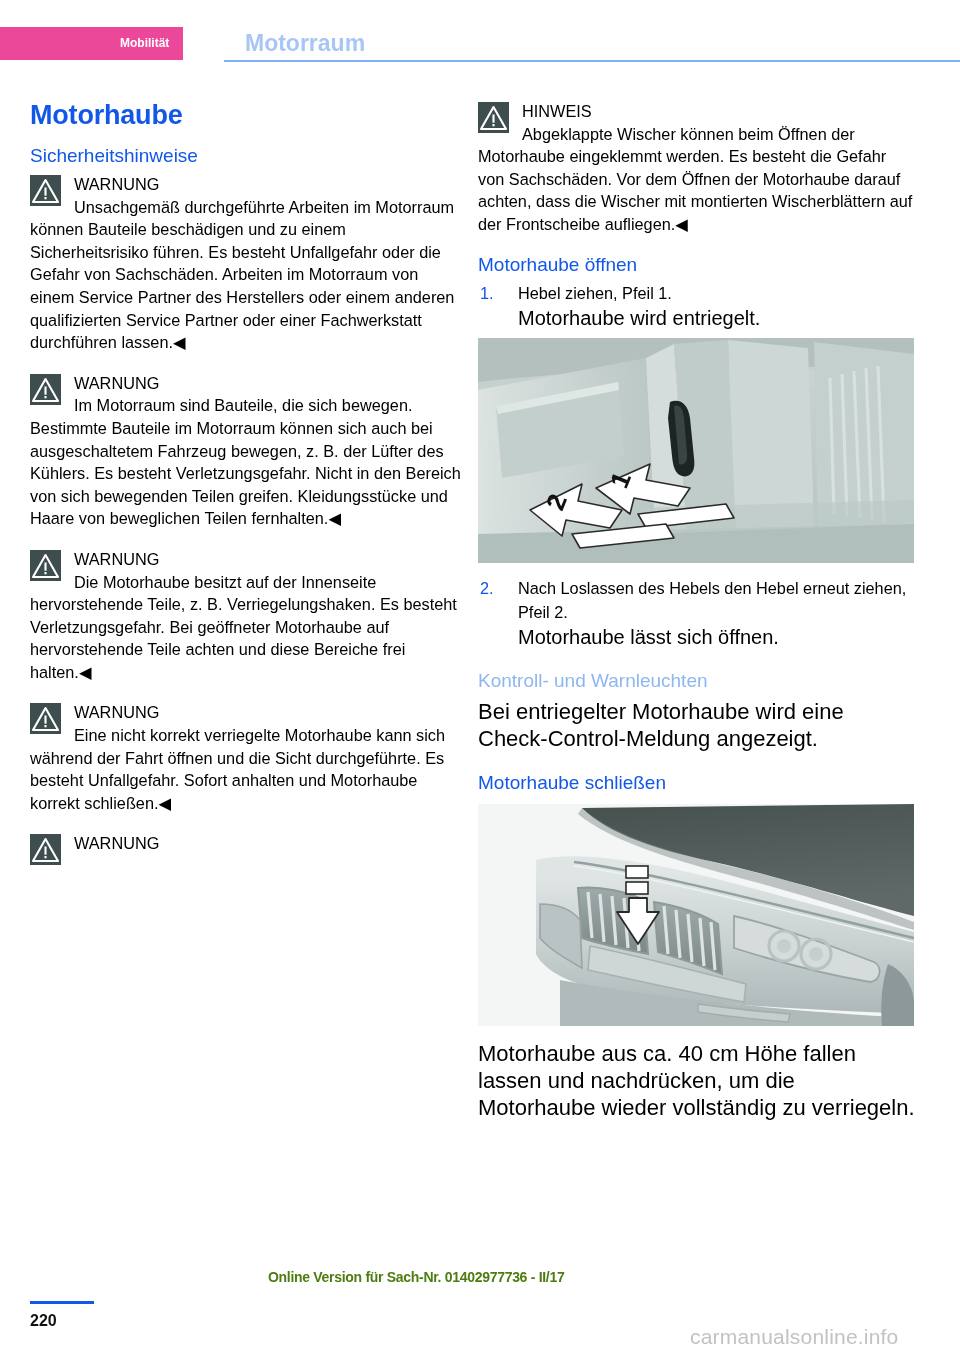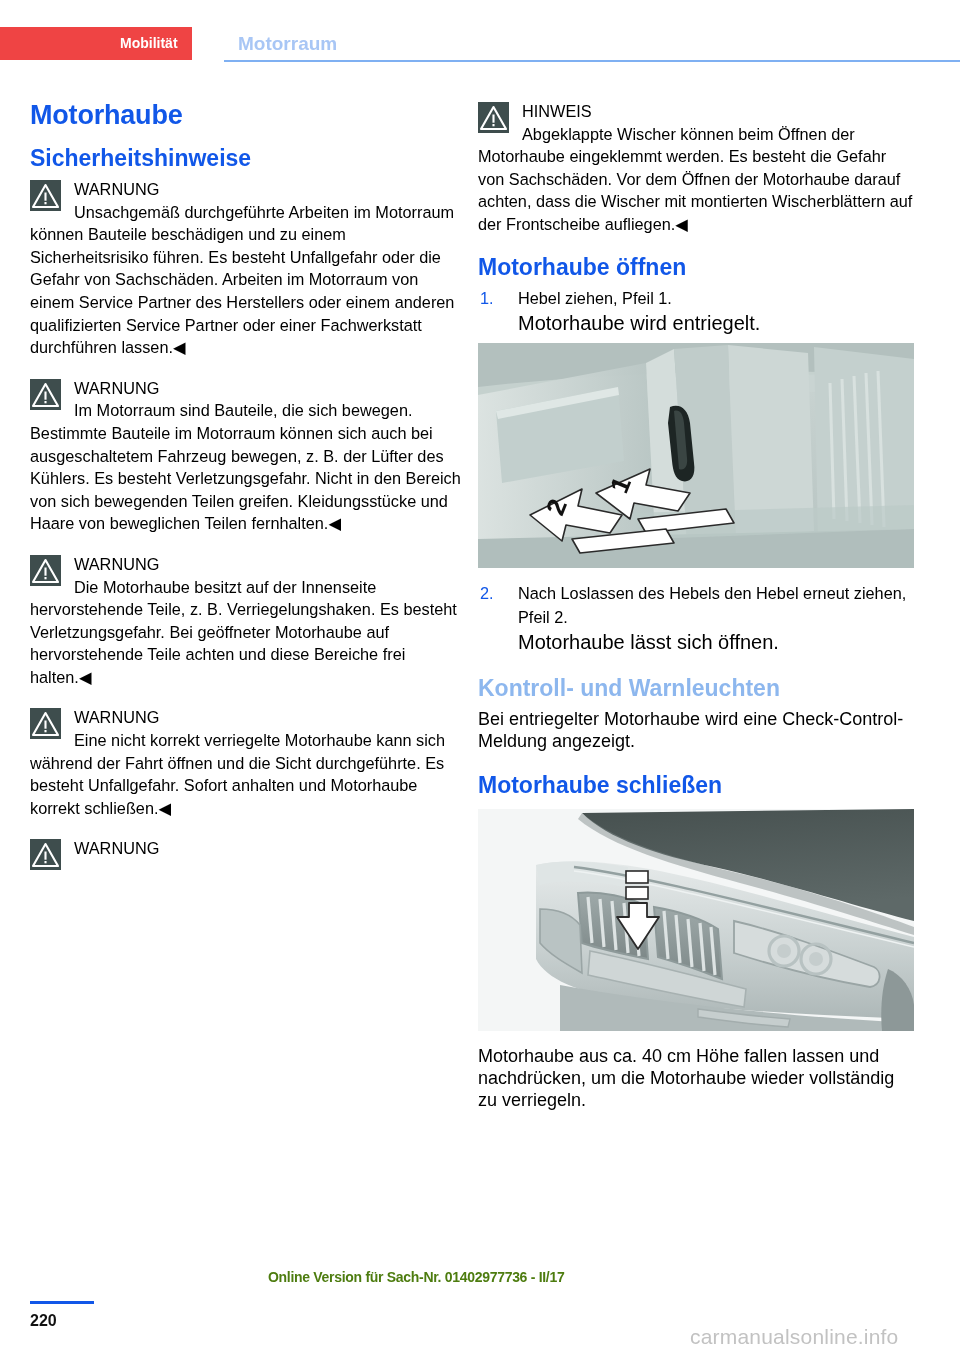--- a/index.html
+++ b/index.html
@@ -22,37 +22,37 @@
     top: 27px;
     left: 0;
     width: 960px;
     height: 33px;
   }
   .tab-active {
     position: absolute;
     left: 0;
     top: 0;
     height: 33px;
-    background: #ef4444;
+    background: #ec4899;
     color: #ffffff;
     font-weight: bold;
-    font-size: 14px;
+    font-size: 12px;
     line-height: 33px;
     padding: 0 14px 0 120px;
     box-sizing: border-box;
     white-space: nowrap;
   }
   .tab-inactive {
     position: absolute;
-    left: 228px;
+    left: 235px;
     top: 0;
     height: 33px;
     color: #a8c6f5;
     font-weight: bold;
-    font-size: 19px;
+    font-size: 23px;
     line-height: 33px;
     padding: 0 10px;
     white-space: nowrap;
   }
   .header-rule {
     position: absolute;
     top: 60px;
     left: 224px;
     width: 736px;
     height: 2px;
@@ -71,33 +71,33 @@
   
   h1.doc-title {
     margin: 0 0 14px 0;
     font-size: 27px;
     font-weight: bold;
     color: #1157e8;
     letter-spacing: -0.2px;
   }
   h2.sec {
     margin: 0 0 6px 0;
-    font-size: 23px;
-    font-weight: bold;
+    font-size: 19px;
+    font-weight: normal;
     color: #1157e8;
   }
   h2.sec.light {
     color: #8db7ee;
   }
   h2.sec.spaced { margin-top: 20px; }
 
   p.body {
     margin: 0 0 10px 0;
-    font-size: 18px;
-    line-height: 22px;
+    font-size: 22px;
+    line-height: 27px;
   }
 
   
   .warn {
     position: relative;
     margin: 0 0 18px 0;
     min-height: 34px;
   }
   .warn-icon {
     position: absolute;

